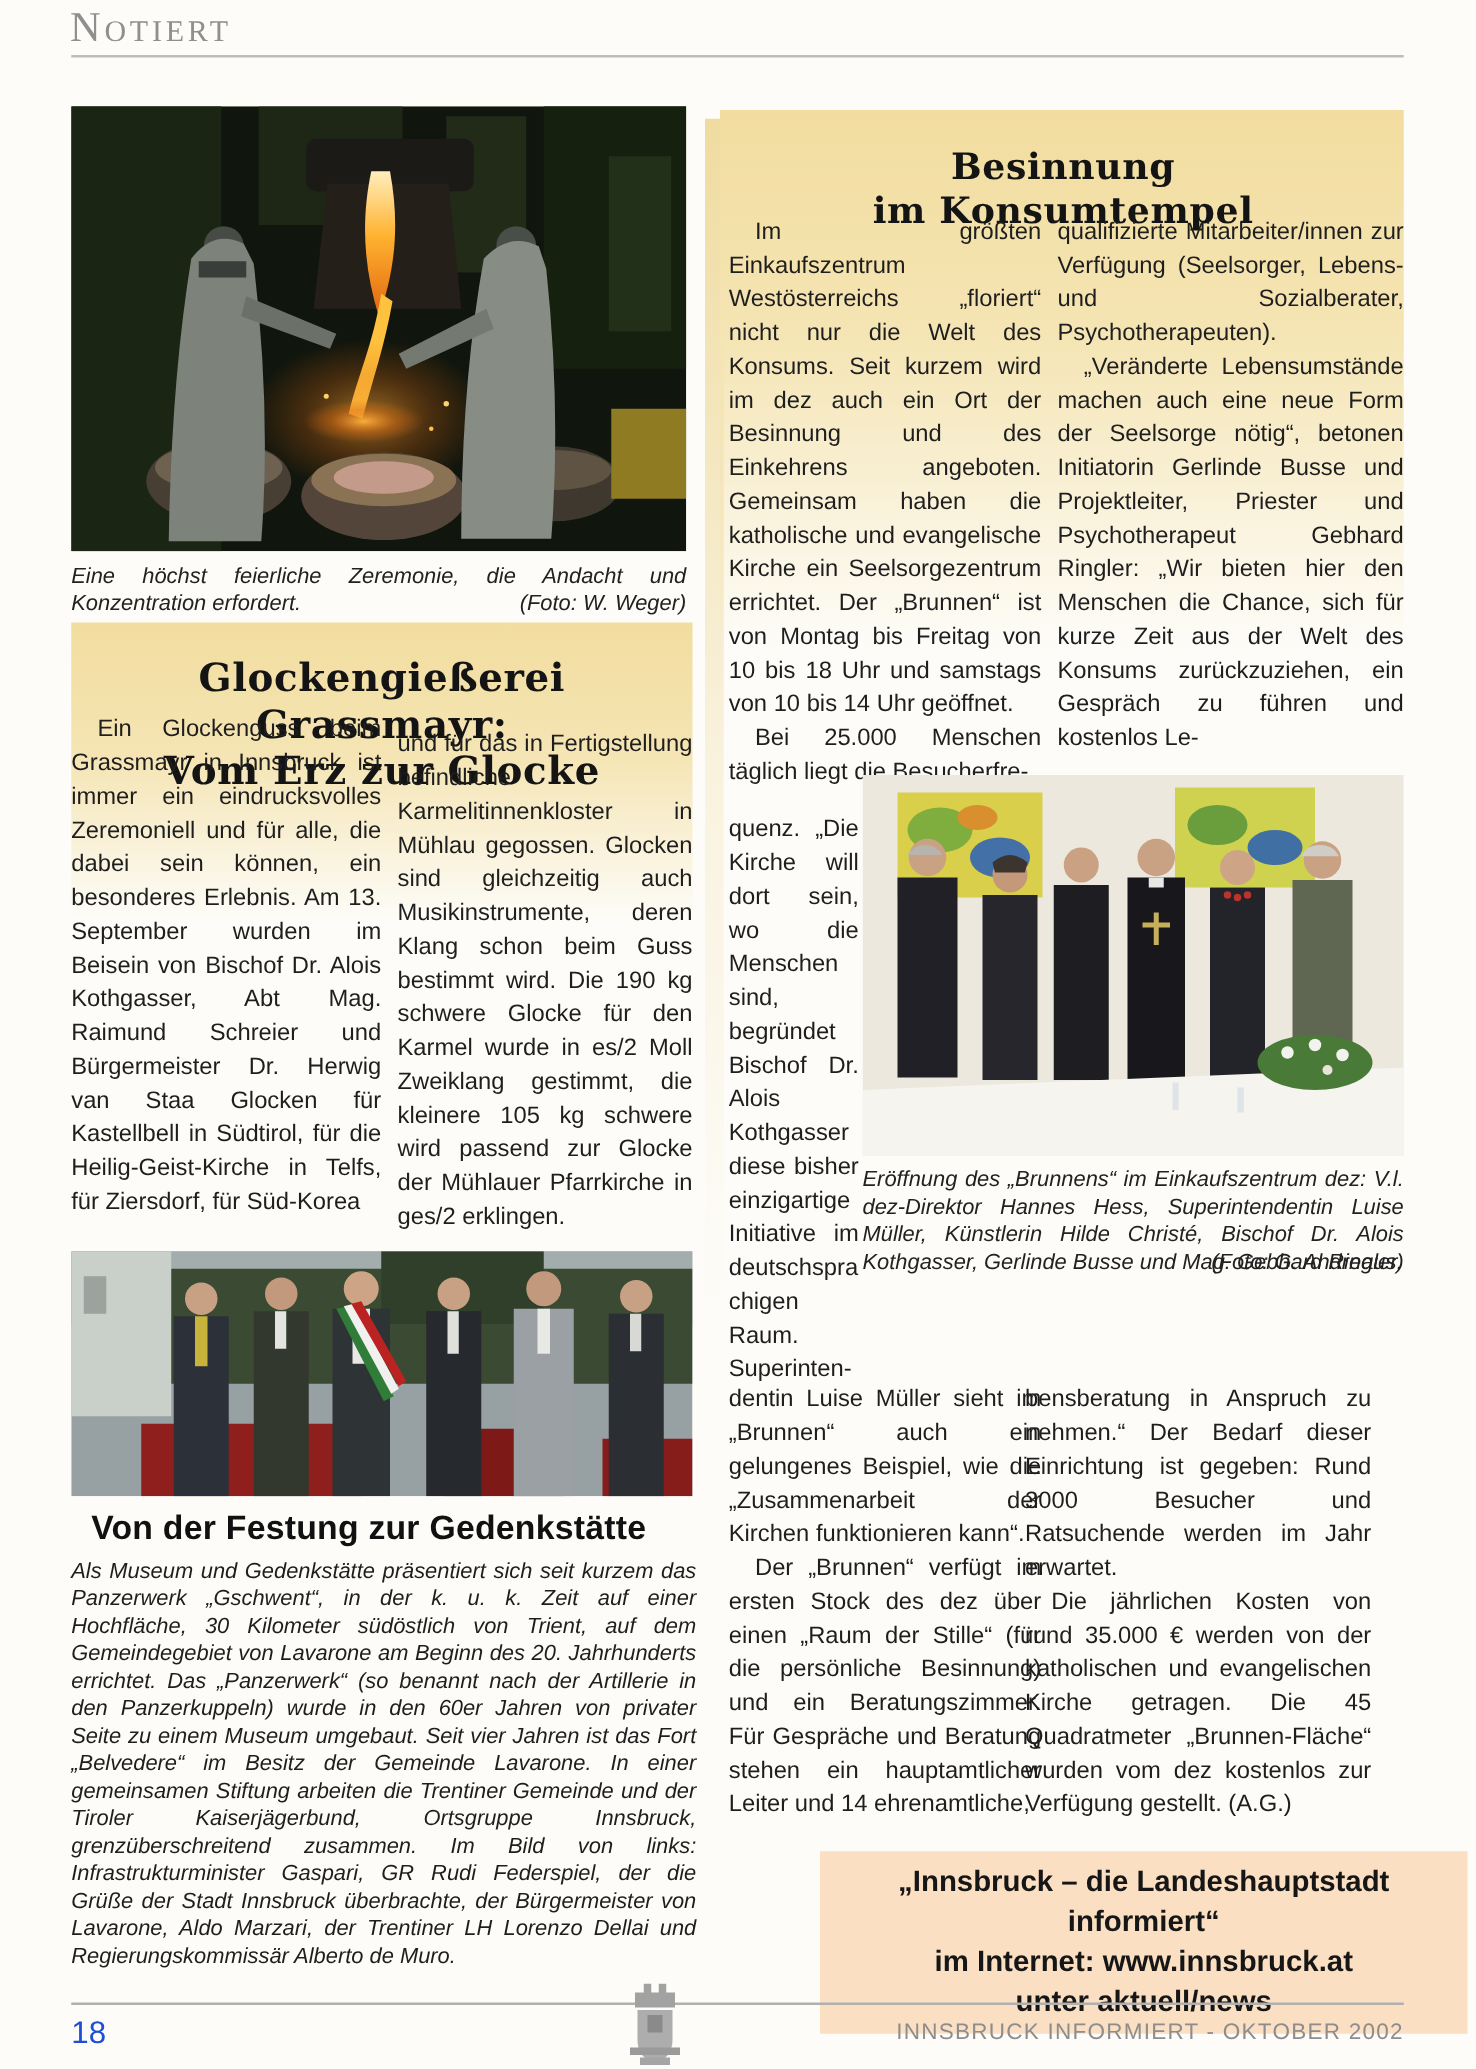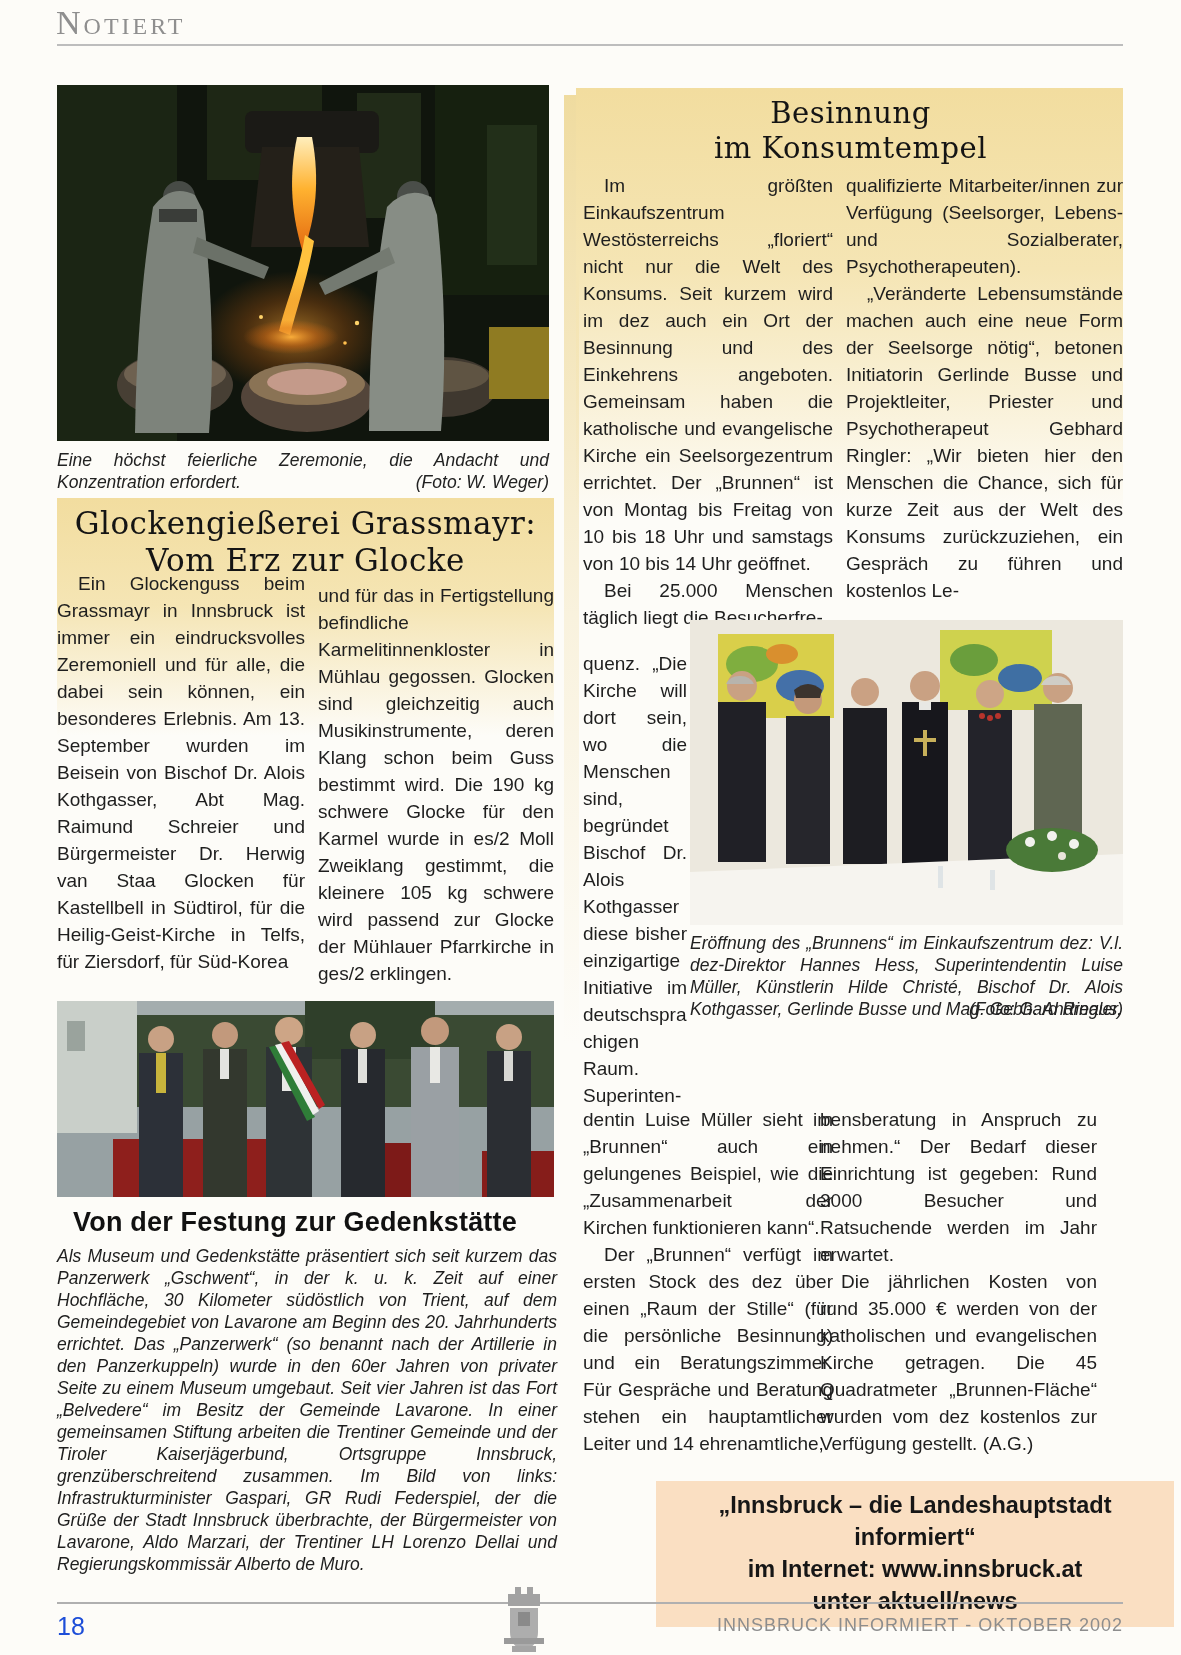--- a/index.html
+++ b/index.html
@@ -44,22 +44,22 @@
   .box2 {
     left:576px; top:88px; width:547px; height:430px;
     background:linear-gradient(180deg, #f2dd9f 0%, #f5e5b4 42%, rgba(248,238,210,0) 100%);
   }
   .fold-strip {
     left:564px; top:95px; width:15px; height:950px;
     background:linear-gradient(180deg, rgba(238,216,150,.9), rgba(244,230,190,.45) 55%, rgba(244,230,190,0));
   }
 
   .headline {
-    font-family:"DejaVu Serif", serif; font-weight:normal; text-align:center;
-    color:#141414; letter-spacing:0.5px;
+    font-family:"DejaVu Serif", serif; font-weight:bold; text-align:center;
+    color:#141414; letter-spacing:0.5px;margin-top:20px;
   }
   .h1a { left:57px; top:505px; width:497px; font-size:31px; line-height:37px; }
   .h2a { left:578px; top:96px; width:545px; font-size:29px; line-height:35px; }
 
   
   .body-text {
     font-size:19px; line-height:27px; text-align:justify;
     color:#1e1e1e; hyphens:auto; -webkit-hyphens:auto;
   }
   .body-text p { margin:0; }

